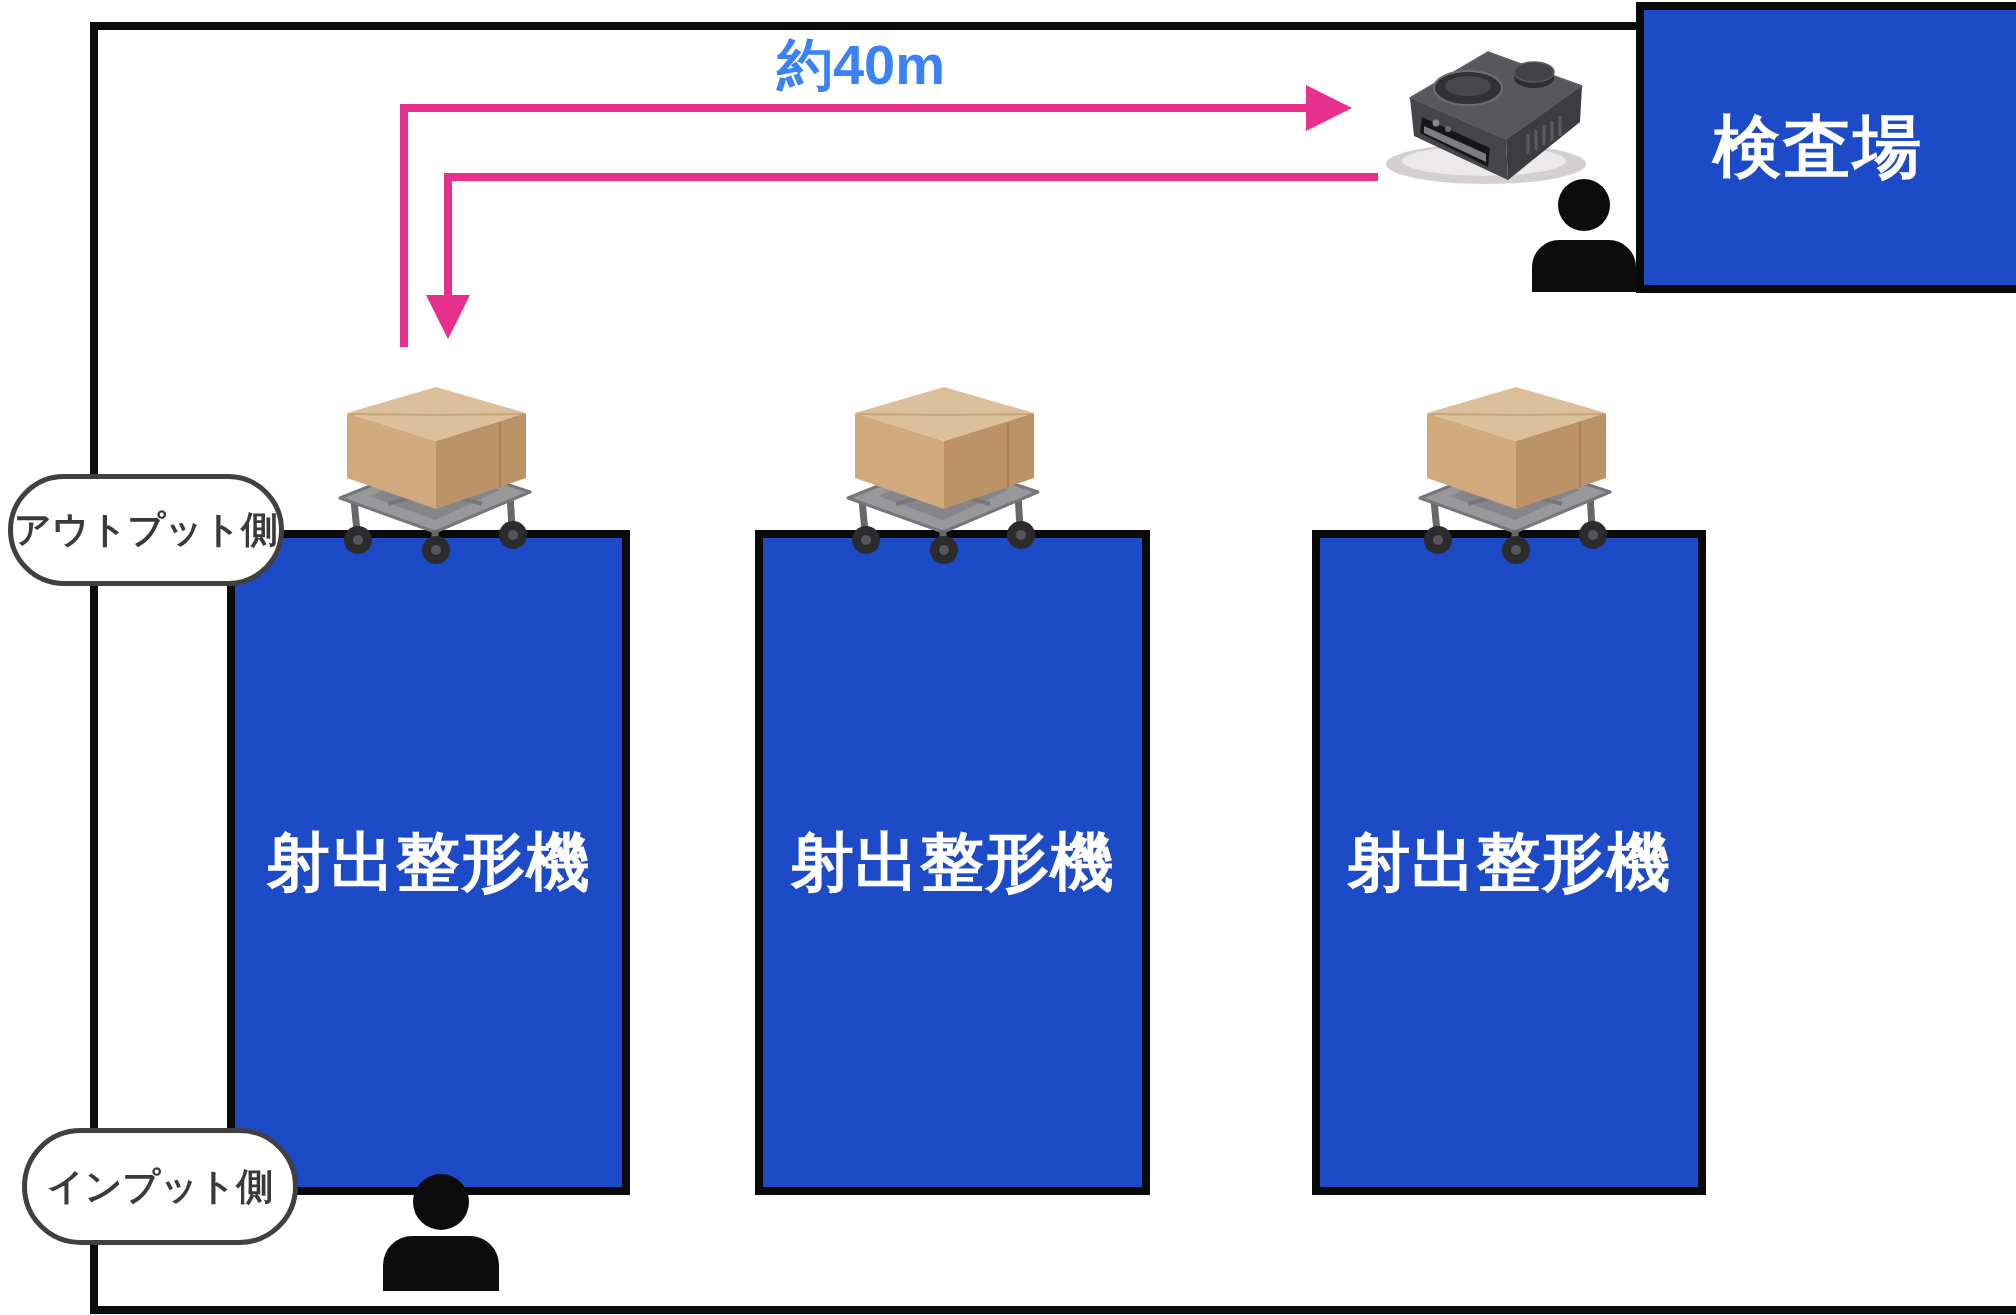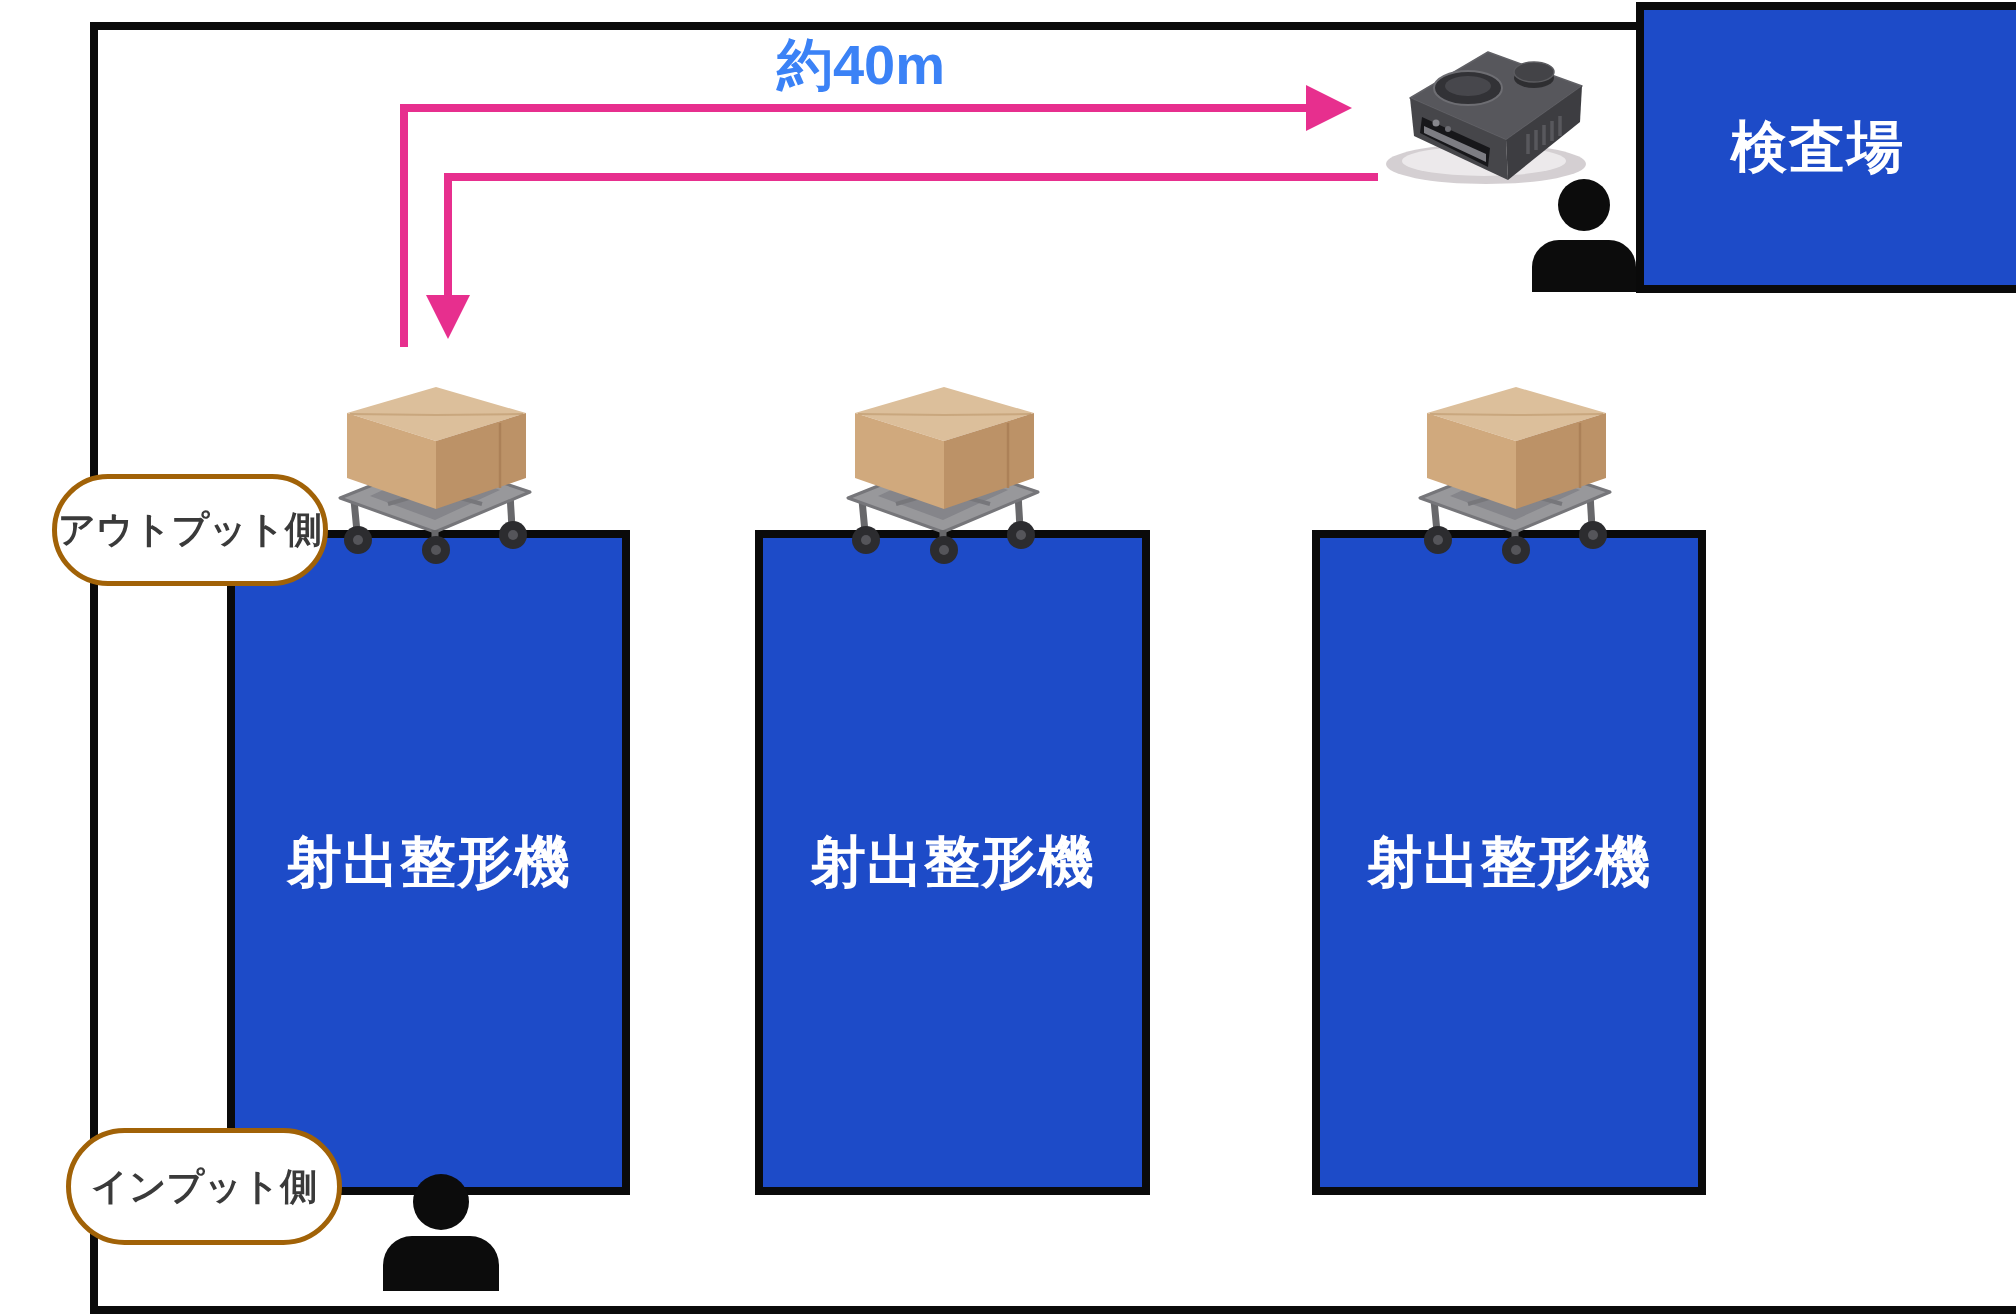--- a/index.html
+++ b/index.html
@@ -15,30 +15,30 @@
   
   .machine{
     position:absolute;top:530px;height:665px;background:var(--blue);
     border:8px solid var(--outline);box-sizing:border-box;z-index:2;
     display:flex;align-items:center;justify-content:center;
   }
   .machine-1{left:227px;width:403px;}
   .machine-2{left:755px;width:395px;}
   .machine-3{left:1312px;width:394px;}
   .machine-label{
-    color:var(--machine-text);font-size:56px;font-weight:600;letter-spacing:1px;white-space:nowrap;
+    color:var(--machine-text);font-size:64px;font-weight:600;letter-spacing:1px;white-space:nowrap;
   }
   
   .inspection-area{
     position:absolute;left:1636px;top:2px;width:392px;height:291px;
     background:var(--blue);border:8px solid var(--outline);box-sizing:border-box;z-index:6;
     display:flex;align-items:center;justify-content:center;
   }
   .inspection-label{
-    color:var(--machine-text);font-size:56px;font-weight:600;letter-spacing:2px;
+    color:var(--machine-text);font-size:68px;font-weight:600;letter-spacing:2px;
     margin-right:28px;white-space:nowrap;
   }
   
   .distance-label{
     position:absolute;left:761px;top:28px;width:200px;text-align:center;z-index:5;
     font-size:56px;font-weight:600;color:#3b82f6;white-space:nowrap;
   }
   
   .route{position:absolute;background:var(--pink);z-index:4;}
   .route-out-v{left:400px;top:107px;width:8px;height:240px;}
@@ -67,23 +67,23 @@
   .person .head{background:#0c0c0c;border-radius:50%;margin:0 auto;}
   .person .body{background:#0c0c0c;}
   .person-inspection{left:1532px;top:179px;width:104px;height:113px;}
   .person-inspection .head{width:52px;height:52px;}
   .person-inspection .body{width:104px;height:52px;margin-top:9px;border-radius:27px 27px 0 0;}
   .person-input{left:383px;top:1174px;width:116px;height:117px;}
   .person-input .head{width:56px;height:56px;}
   .person-input .body{width:116px;height:55px;margin-top:6px;border-radius:29px 29px 0 0;}
   
   .bubble{
-    position:absolute;background:#ffffff;border:5px solid #a16207;box-sizing:border-box;
+    position:absolute;background:#ffffff;border:5px solid #404040;box-sizing:border-box;
     border-radius:60px;display:flex;align-items:center;justify-content:center;z-index:8;
-    font-weight:bold;color:var(--bubble-text);font-size:37px;white-space:nowrap;margin-left:44px;
+    font-weight:bold;color:var(--bubble-text);font-size:37px;white-space:nowrap;
   }
   .bubble-output{left:8px;top:474px;width:276px;height:112px;}
   .bubble-input{left:22px;top:1128px;width:276px;height:117px;justify-content:center;}
 </style>
 </head>
 <body>
 
 <div id="stage">
 
   <div class="factory-outline"></div>

